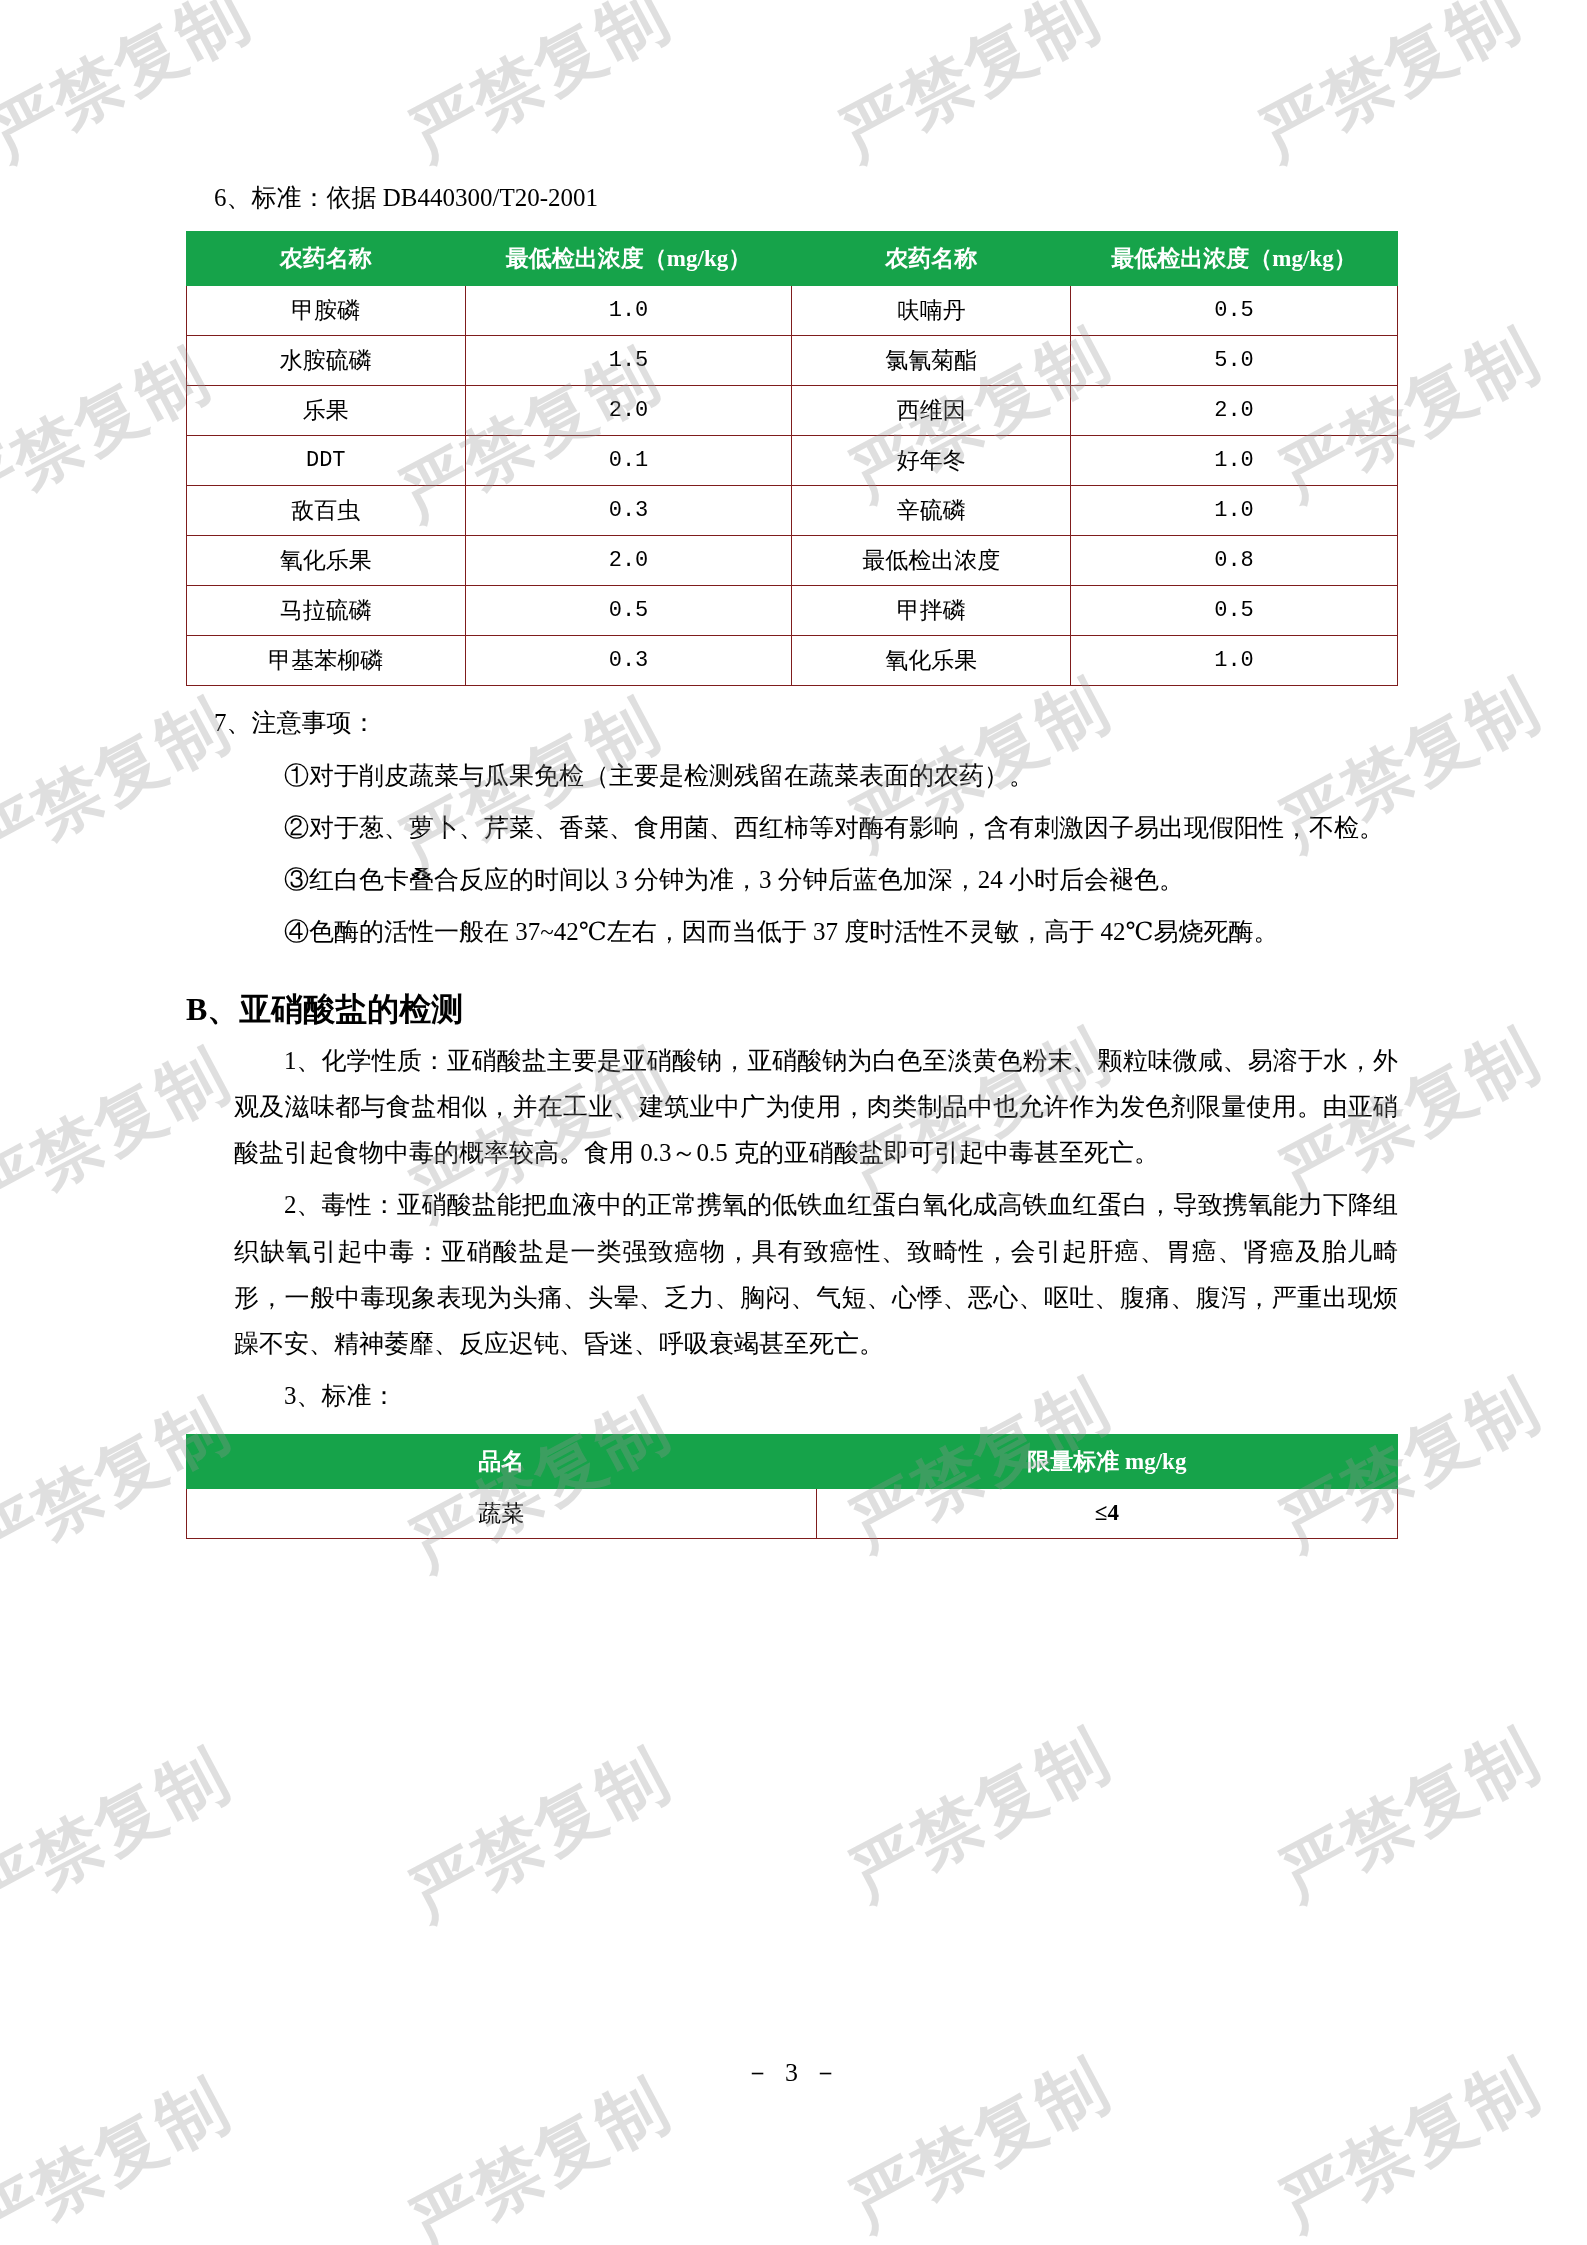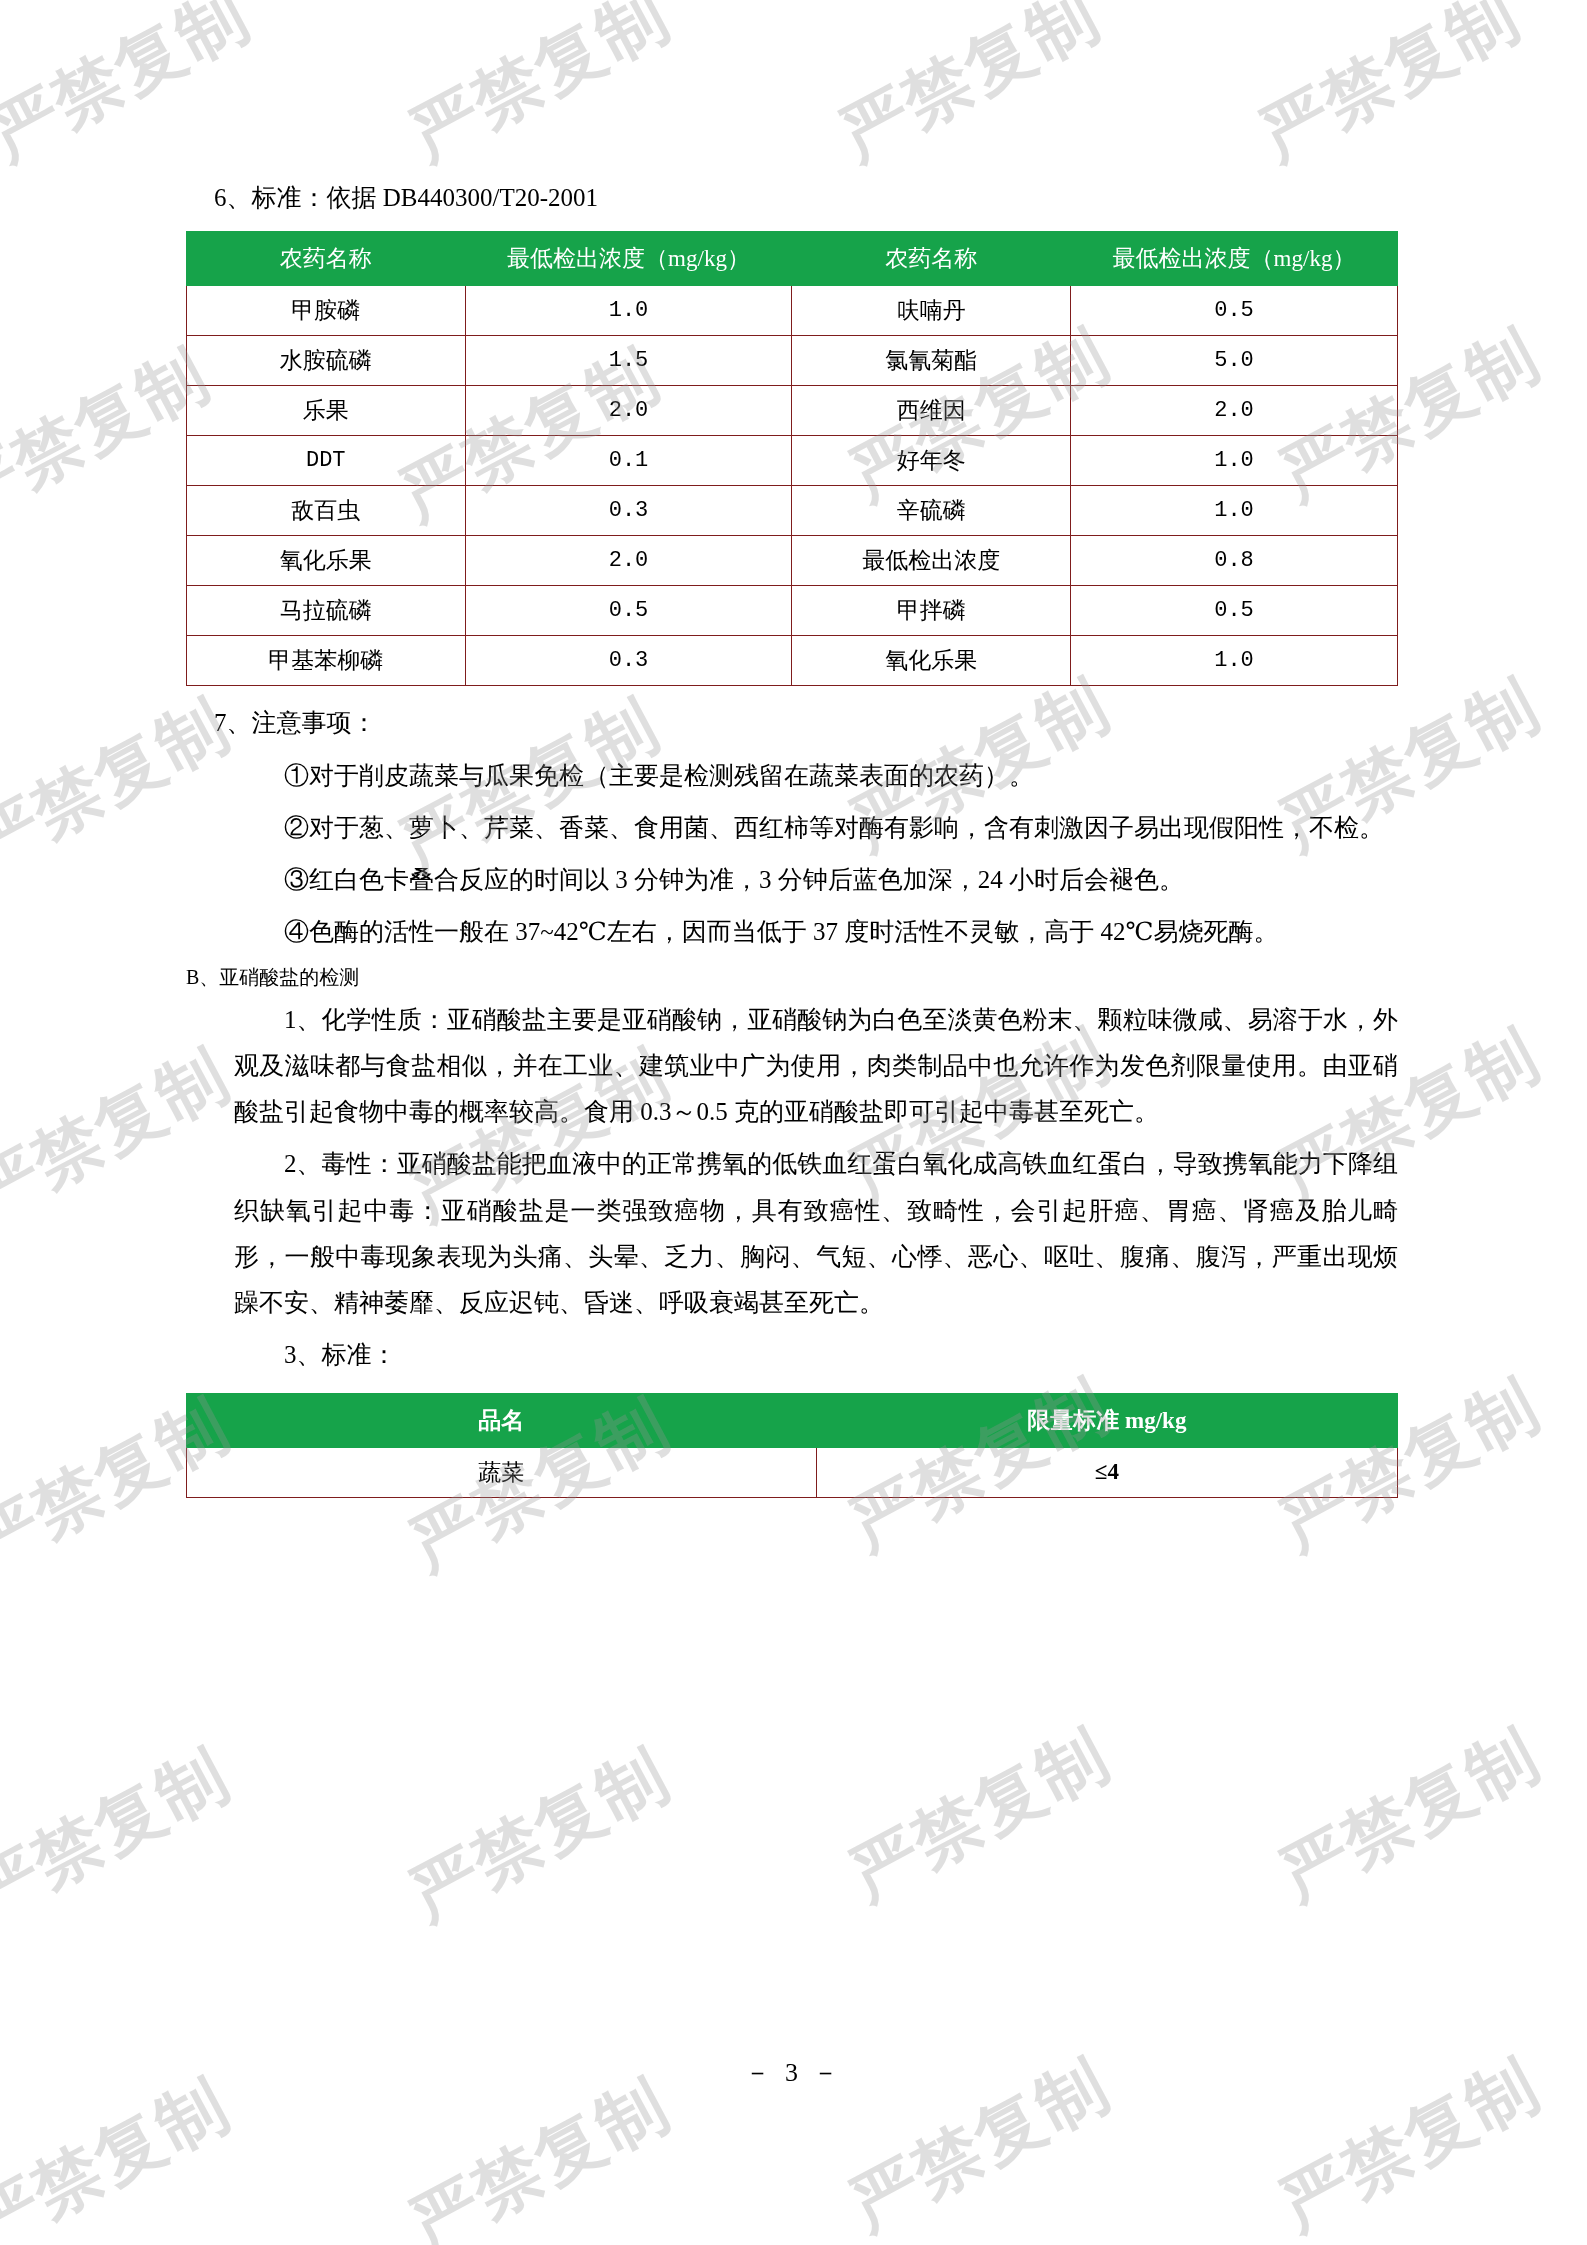--- a/index.html
+++ b/index.html
@@ -59,43 +59,43 @@
     text-indent: 50px;
     margin-left: 48px;
   }
   .indent1 {
     text-indent: 28px;
   }
   .bold {
     font-weight: bold;
   }
   .sec-head {
-    font-size: 20px;
-    font-weight: normal;
-    margin: 8px 0 6px 0;
+    font-size: 32px;
+    font-weight: bold;
+    margin: 32px 0 6px 0;
   }
 
   
   table {
     border-collapse: collapse;
     width: 100%;
     table-layout: fixed;
     margin: 10px 0 14px 0;
   }
   table td, table th {
     border: 1px solid #7f1d1d;
     text-align: center;
     font-size: 23px;
     padding: 9px 12px;
     font-family: "Liberation Serif", "DejaVu Serif", serif;
   }
   thead th {
     background: #16a34a;
     color: #ffffff;
-    font-weight: normal;
+    font-weight: bold;
     border: 1px solid #16a34a;
     font-size: 23px;
     padding: 11px 4px;
   }
   .mono {
     font-family: "Liberation Mono", "DejaVu Sans Mono", monospace;
     font-size: 22px;
   }
   .tbl-pesticide col.c1 { width: 23%; }
   .tbl-pesticide col.c2 { width: 27%; }

